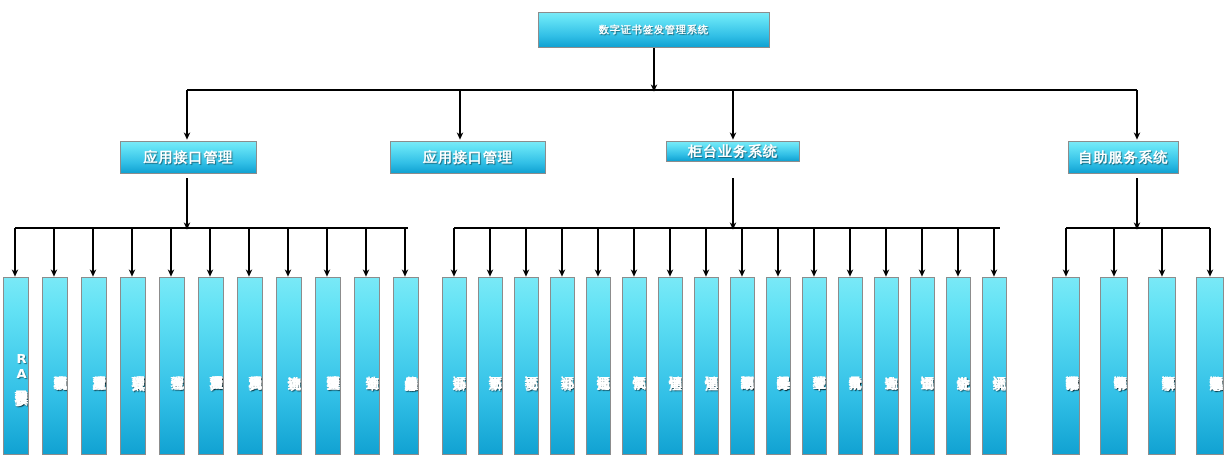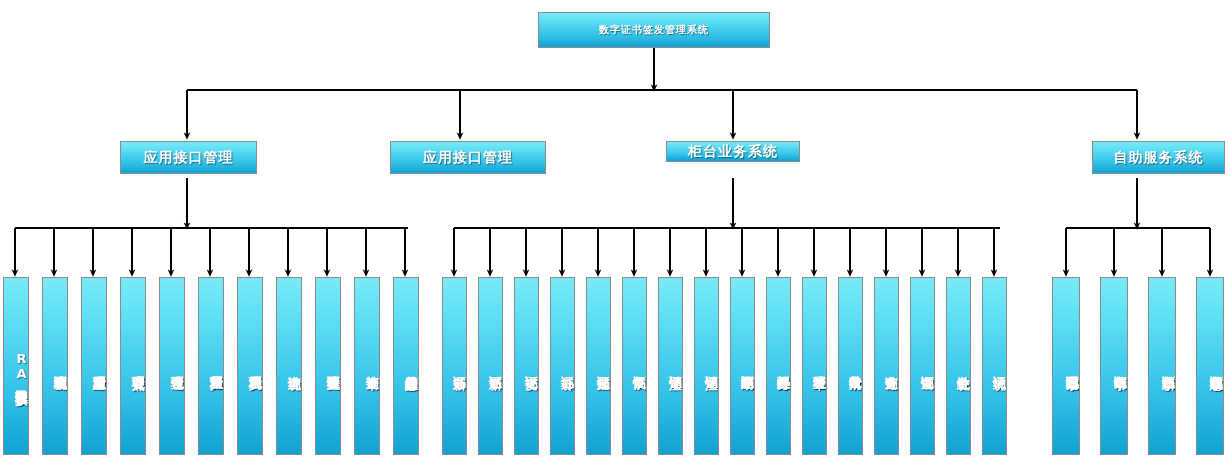--- a/index.html
+++ b/index.html
@@ -146,21 +146,21 @@
 
   <div class="node level2" style="left:120px; top:141px; width:137px; height:33px;">
     <span>应用接口管理</span>
   </div>
   <div class="node level2" style="left:390px; top:141px; width:156px; height:33px;">
     <span>应用接口管理</span>
   </div>
   <div class="node level2" style="left:666px; top:141px; width:134px; height:21px;">
     <span>柜台业务系统</span>
   </div>
-  <div class="node level2" style="left:1092px; top:141px; width:133px; height:33px;">
+  <div class="node level2" style="left:1068px; top:141px; width:111px; height:33px;">
     <span>自助服务系统</span>
   </div>
 
   <div class="node leaf" style="left:3px; top:277px; width:26px; height:178px;">
     <span class="vtext">RA接口参数管理</span>
   </div>
   <div class="node leaf" style="left:42px; top:277px; width:26px; height:178px;">
     <span class="vtext">证书颁发机构管理</span>
   </div>
   <div class="node leaf" style="left:81px; top:277px; width:26px; height:178px;">

